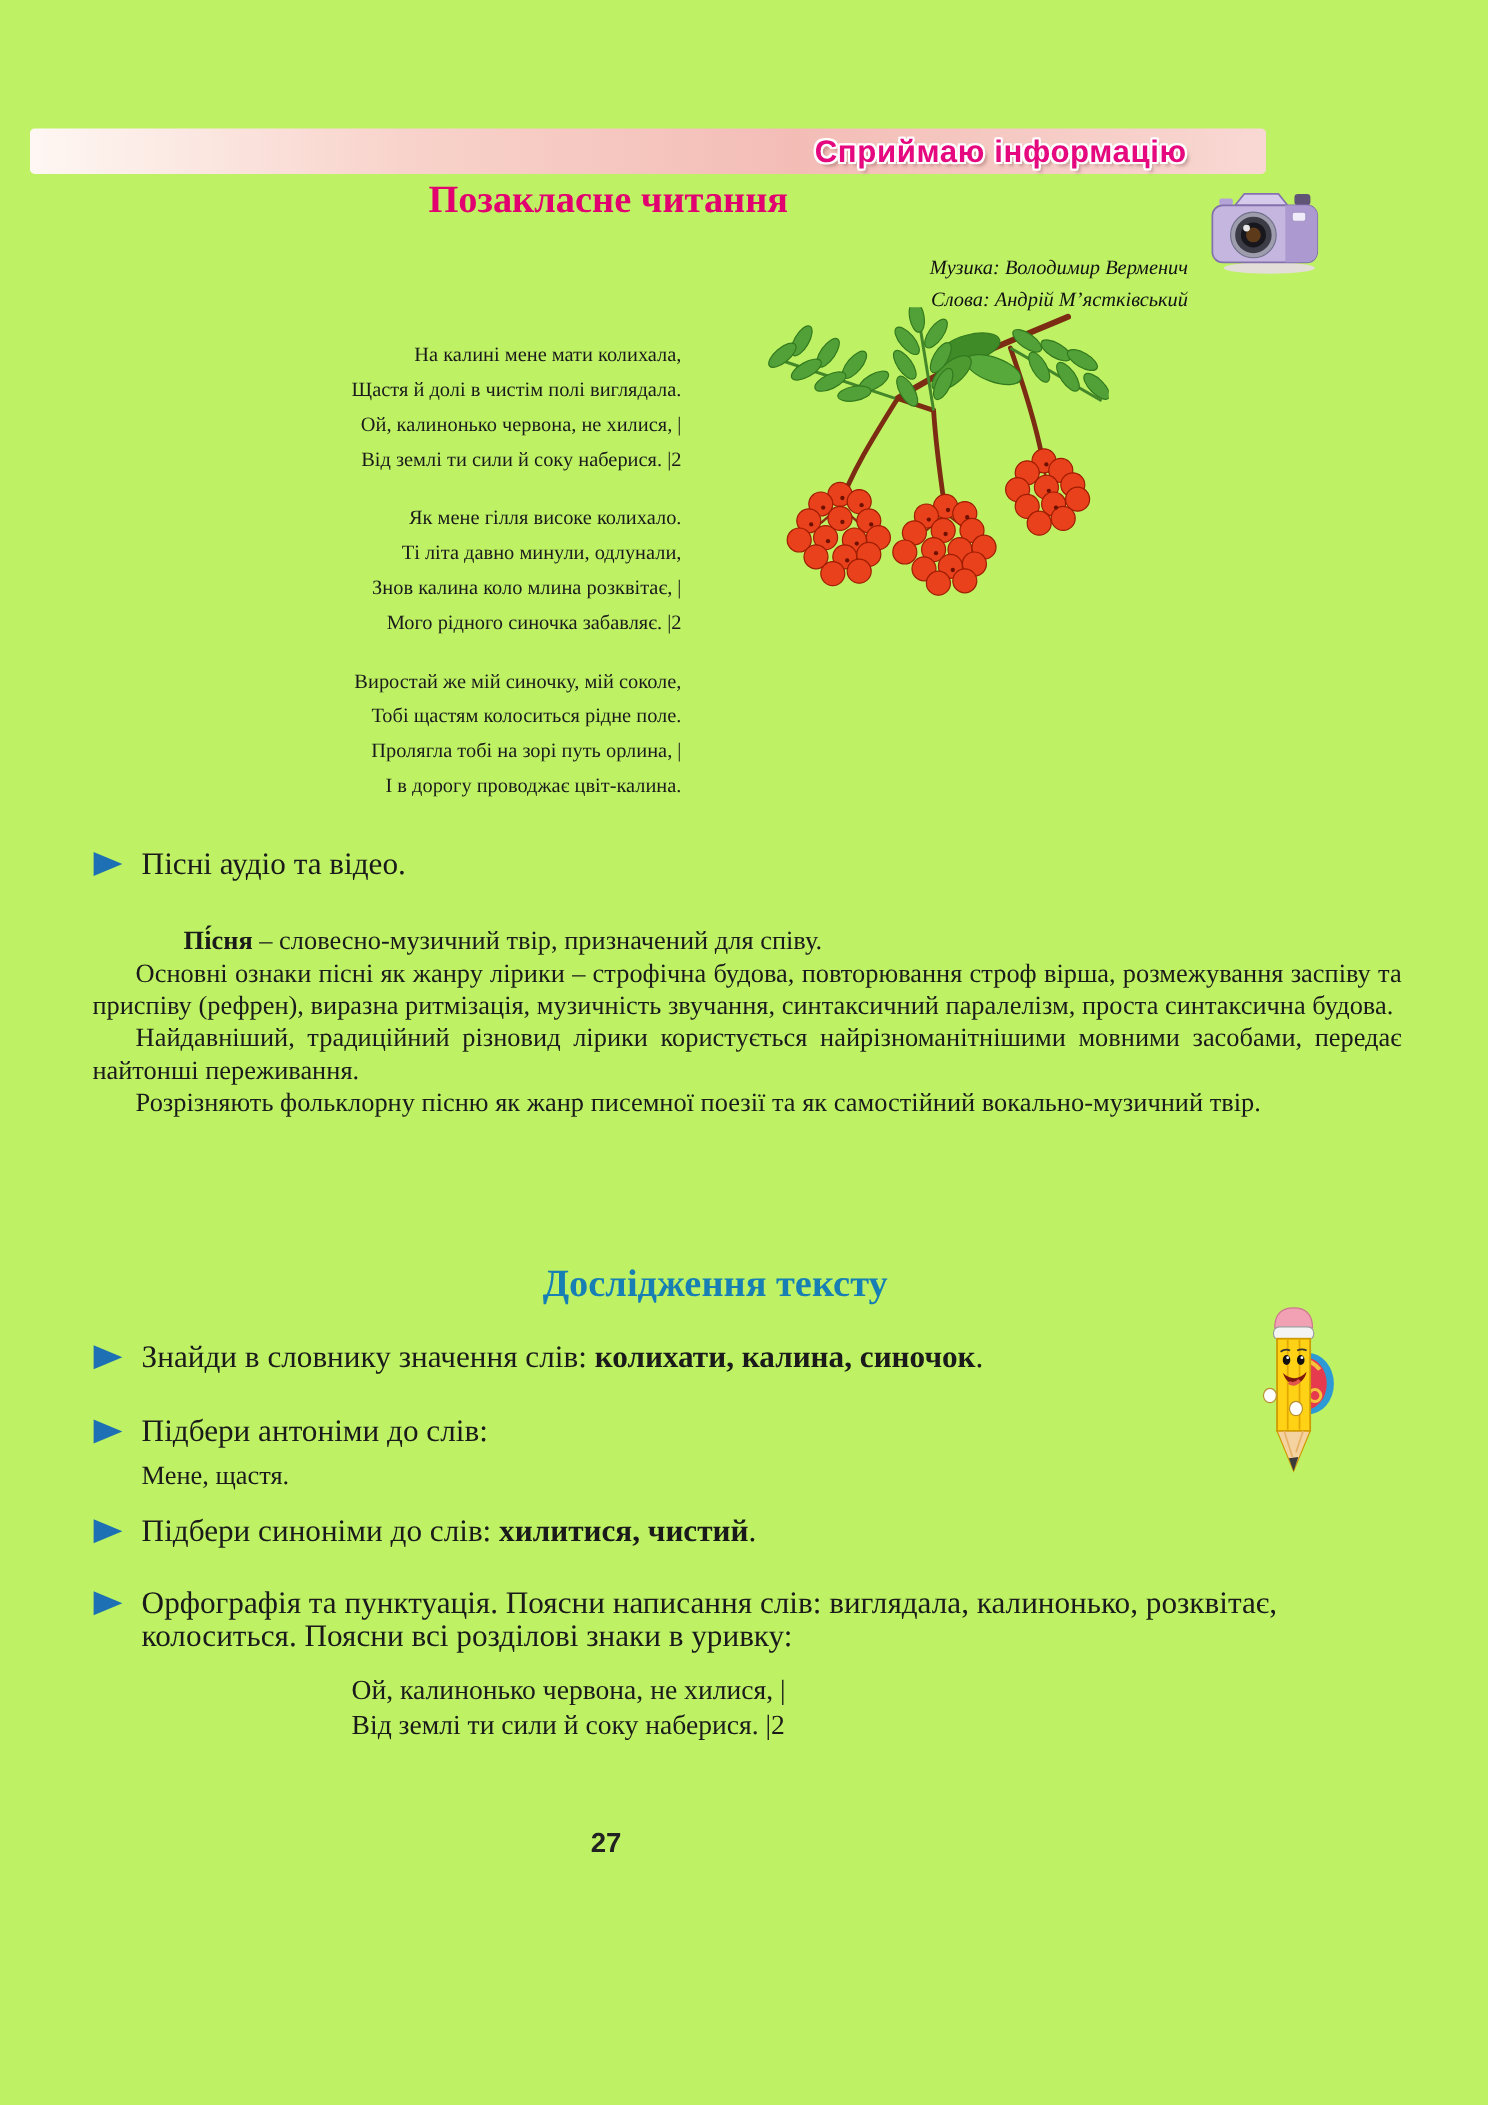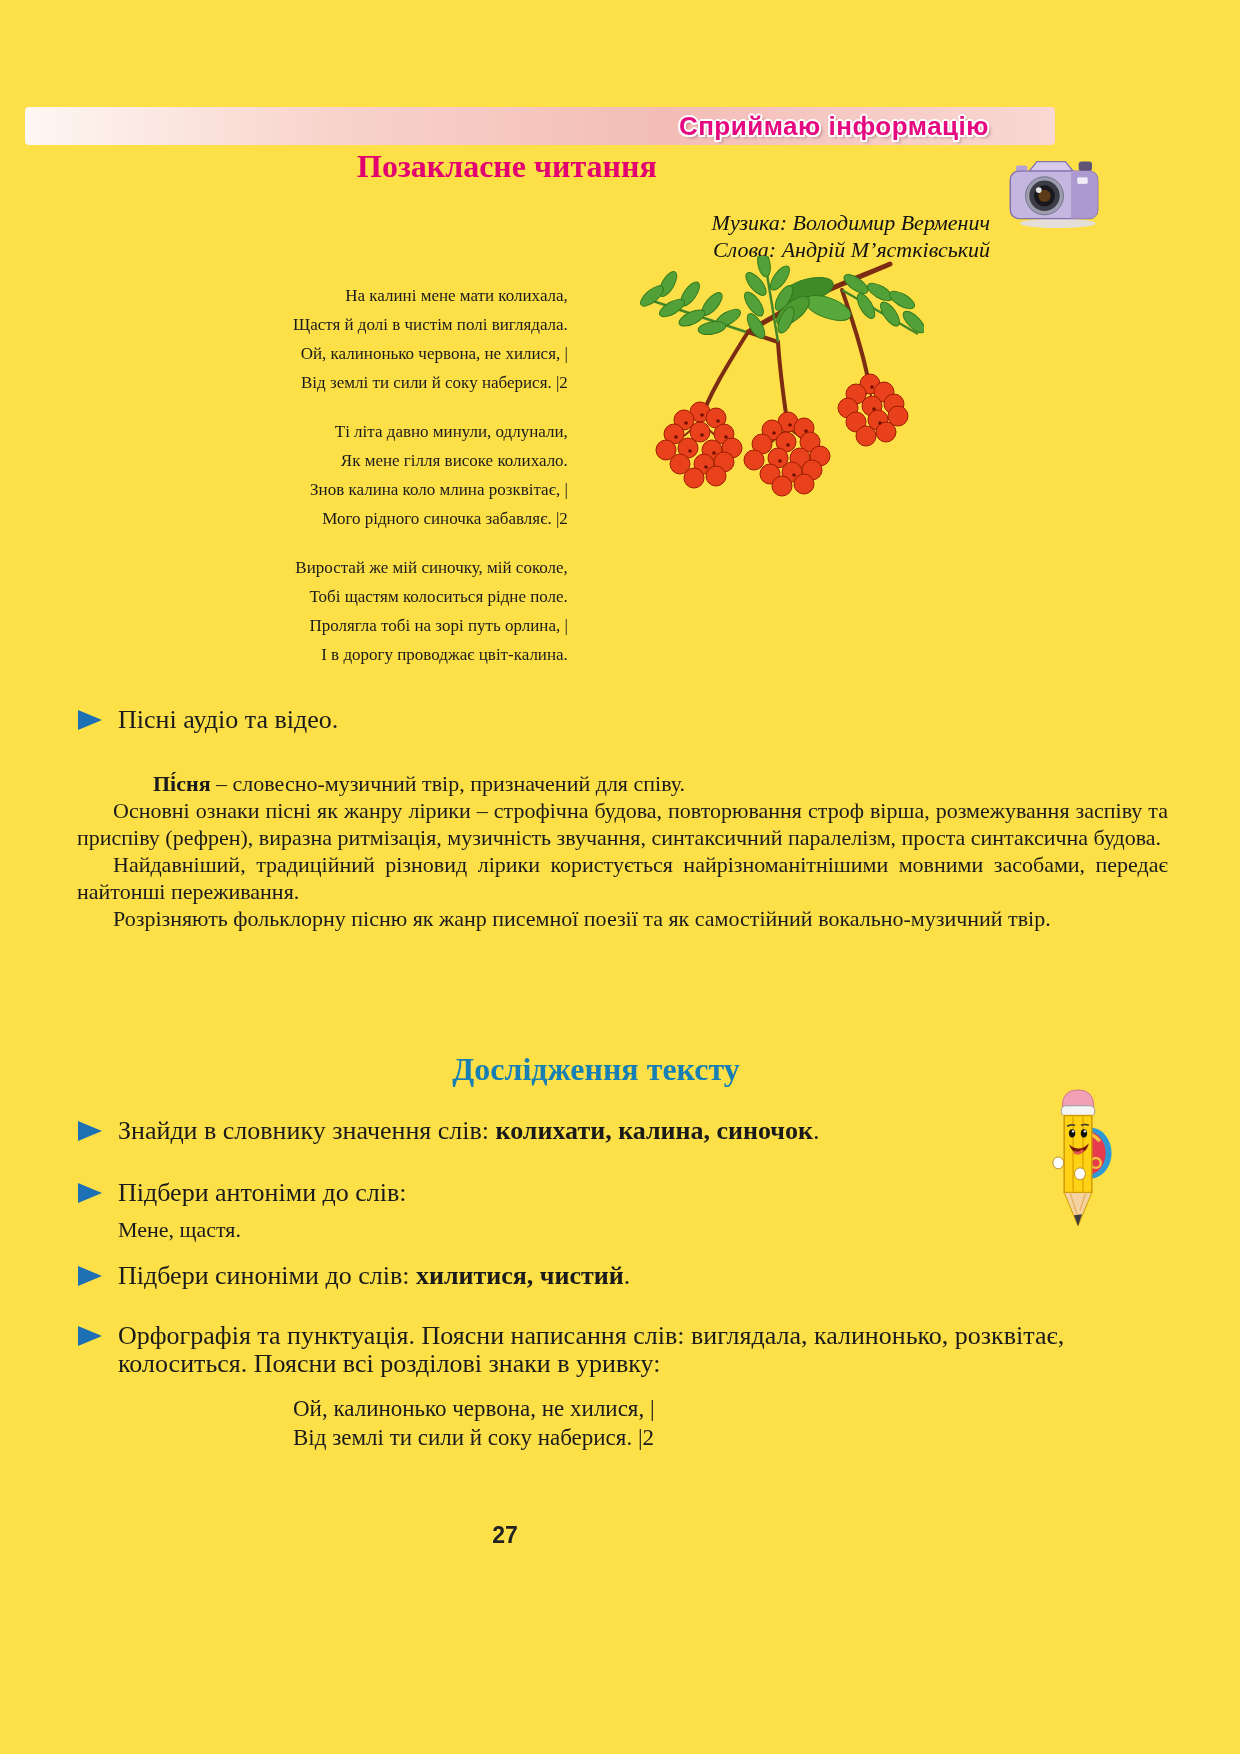--- a/index.html
+++ b/index.html
@@ -1,17 +1,17 @@
 <!DOCTYPE html>
 <html><head>
 <meta charset="utf-8">
 <style>
   html,body { margin:0; padding:0; background:#ffffff; }
   .page {
-    position:relative; width:1240px; height:1754px; background:#fde047;
+    position:relative; width:1240px; height:1754px; background:#bef264;
     font-family:"Liberation Serif", serif; color:#1a1a1a; overflow:hidden;
   }
 
   
   .banner {
     position:absolute; left:25px; top:107px; width:1030px; height:38px;
     border-radius:4px;
     background:linear-gradient(90deg,#fef7f3 0%,#f8d3cb 30%,#f3bdb6 62%,#f9d8d3 100%);
     display:flex; align-items:center; justify-content:flex-end; padding-right:66px;
     box-sizing:border-box;
@@ -24,21 +24,21 @@
       3px 3px 3px rgba(90,40,40,.35);
   }
 
   
   .title {
     position:absolute; left:357px; top:148px; margin:0;
     font-size:32px; font-weight:700; color:#e20070; line-height:36px;
   }
   .credits {
     position:absolute; top:209px; right:250px; text-align:right;
-    font-style:italic; font-size:22px; line-height:27px; color:#111;
+    font-style:italic; font-size:17px; line-height:27px; color:#111;
   }
 
   
   .camera { position:absolute; left:1004px; top:154px; width:100px; height:76px; }
 
   
   .poem { position:absolute; left:293px; top:281px; font-size:17px; line-height:29px;text-align:right; }
   .stanza { margin:0 0 20px 0; }
 
   
@@ -115,22 +115,22 @@
   </div>
 
   <div class="poem">
     <div class="stanza">
       <div>На калині мене мати колихала,</div>
       <div>Щастя й долі в чистім полі виглядала.</div>
       <div>Ой, калинонько червона, не хилися, |</div>
       <div>Від землі ти сили й соку наберися. |2</div>
     </div>
     <div class="stanza">
+      <div>Як мене гілля високе колихало.</div>
       <div>Ті літа давно минули, одлунали,</div>
-      <div>Як мене гілля високе колихало.</div>
       <div>Знов калина коло млина розквітає, |</div>
       <div>Мого рідного синочка забавляє. |2</div>
     </div>
     <div class="stanza">
       <div>Виростай же мій синочку, мій соколе,</div>
       <div>Тобі щастям колоситься рідне поле.</div>
       <div>Пролягла тобі на зорі путь орлина, |</div>
       <div>І в дорогу проводжає цвіт-калина.</div>
     </div>
   </div>

